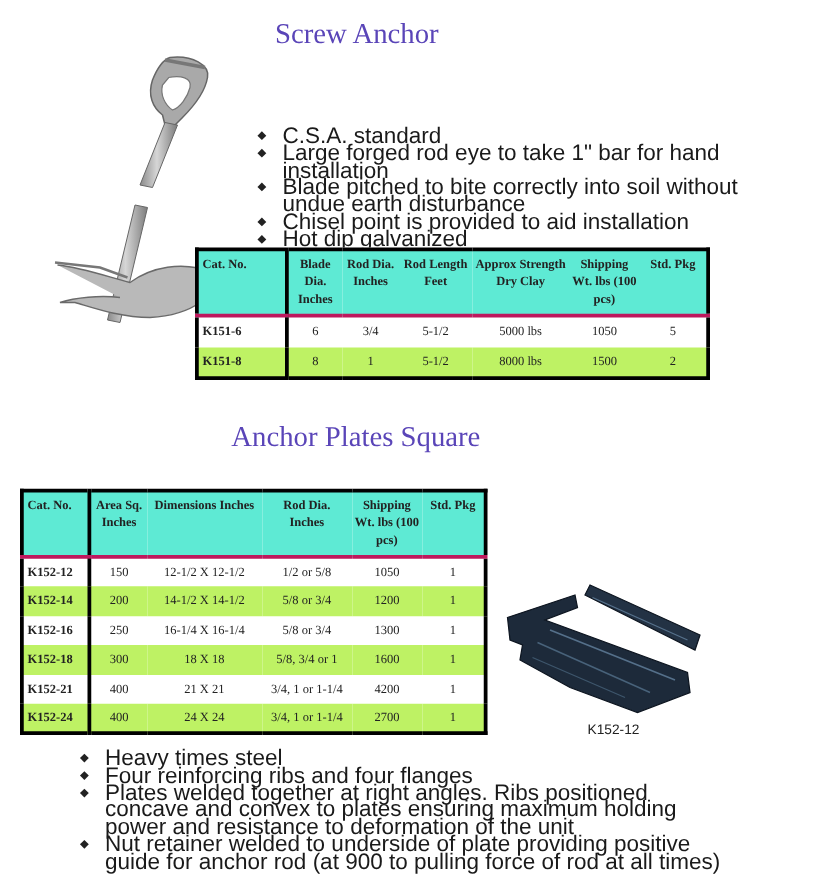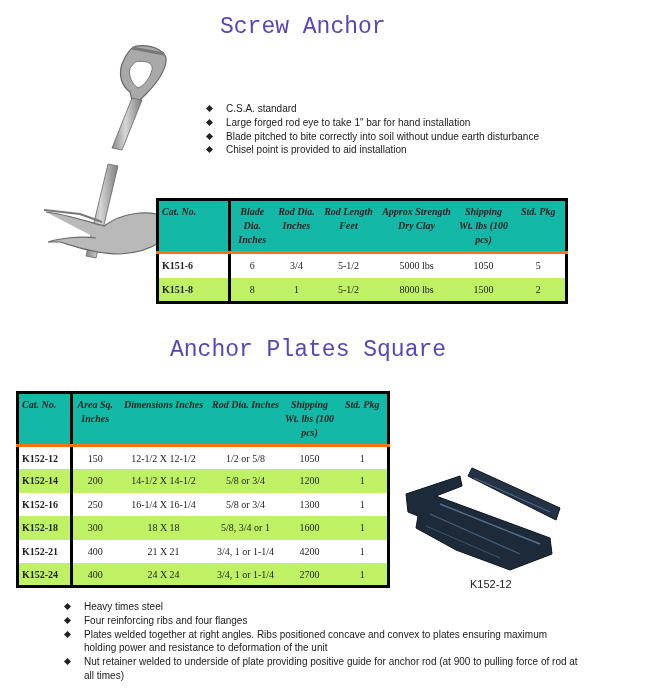--- a/index.html
+++ b/index.html
@@ -1,34 +1,34 @@
 <!DOCTYPE html>
 <html><head>
 <meta charset="utf-8">
 <style>
   * { box-sizing: border-box; margin: 0; padding: 0; }
   html, body { width: 650px; height: 700px; background: #ffffff; overflow: hidden; }
   body { position: relative; font-family: "Liberation Serif", serif; color: #111; }
 
   .title {
     position: absolute;
-    font-family: Liberation Mono, monospace;
+    font-family: Liberation Serif, serif;
     font-size: 23px;
     color: #5a45b8;
     font-weight: normal;
     white-space: nowrap;
   }
   #title1 { left: 220px; top: 14px; }
-  #title2 { left: 170px; top: 337px; }
+  #title2 { left: 185px; top: 337px; }
 
   .bullets {
     position: absolute;
     list-style: none;
     font-family: "Liberation Sans", sans-serif;
-    font-size: 10px;
+    font-size: 18px;
     color: #1a1a1a;
     line-height: 13.8px;
   }
   .bullets li { position: relative; padding-left: 22px; }
   .bullets li .dot {
     position: absolute; left: 3px; top: 4px;
     width: 5px; height: 5px; background: #222;
     transform: rotate(45deg);
   }
   #bullets1 { left: 204px; top: 102px; width: 440px; }
@@ -36,29 +36,28 @@
 
   table.spec {
     position: absolute;
     border-collapse: collapse;
     font-family: "Liberation Serif", serif;
     font-size: 10px;
     border: 3px solid #000;
     background: #fff;
   }
   table.spec th {
-    background: #14b8a6;
+    background: #5eead4;
     font-weight: bold;
     color: #222;
     text-align: center;
     vertical-align: top;
     padding: 4px 2px 4px 2px;
     line-height: 14px;
-    border-bottom: 3px solid #f97316;
-    font-style: italic;
+    border-bottom: 3px solid #be185d;
   }
   table.spec td {
     text-align: center;
     padding: 0 2px;
     height: 23px;
     color: #222;
   }
   table.spec th.cat, table.spec td.cat {
     text-align: left;
     border-right: 3px solid #000;
@@ -109,20 +108,21 @@
 
   <path d="M10,172 C30,174 52,182 68,186 C84,174 110,168 134,178 C140,196 118,212 84,214 C60,214 38,206 24,202 L12,202 C24,198 44,196 60,198" fill="#b9b9b9" stroke="#6a6a6a" stroke-width="1.2"></path>
   <path d="M8,170 L44,174 L66,182" fill="none" stroke="#777" stroke-width="2"></path>
 </svg>
 
 <ul id="bullets1" class="bullets">
   <li><span class="dot"></span><span>C.S.A. standard</span></li>
   <li><span class="dot"></span><span>Large forged rod eye to take 1" bar for hand installation</span></li>
   <li><span class="dot"></span><span>Blade pitched to bite correctly into soil without undue earth disturbance</span></li>
   <li><span class="dot"></span><span>Chisel point is provided to aid installation</span></li>
+  <li><span class="dot"></span><span>Hot dip galvanized</span></li>
 </ul>
 
 <table id="table1" class="spec">
   <thead>
     <tr>
       <th class="cat" style="width:72px">Cat. No.</th>
       <th style="width:44px">Blade Dia. Inches</th>
       <th style="width:46px">Rod Dia. Inches</th>
       <th style="width:58px">Rod Length Feet</th>
       <th style="width:78px">Approx Strength Dry Clay</th>

